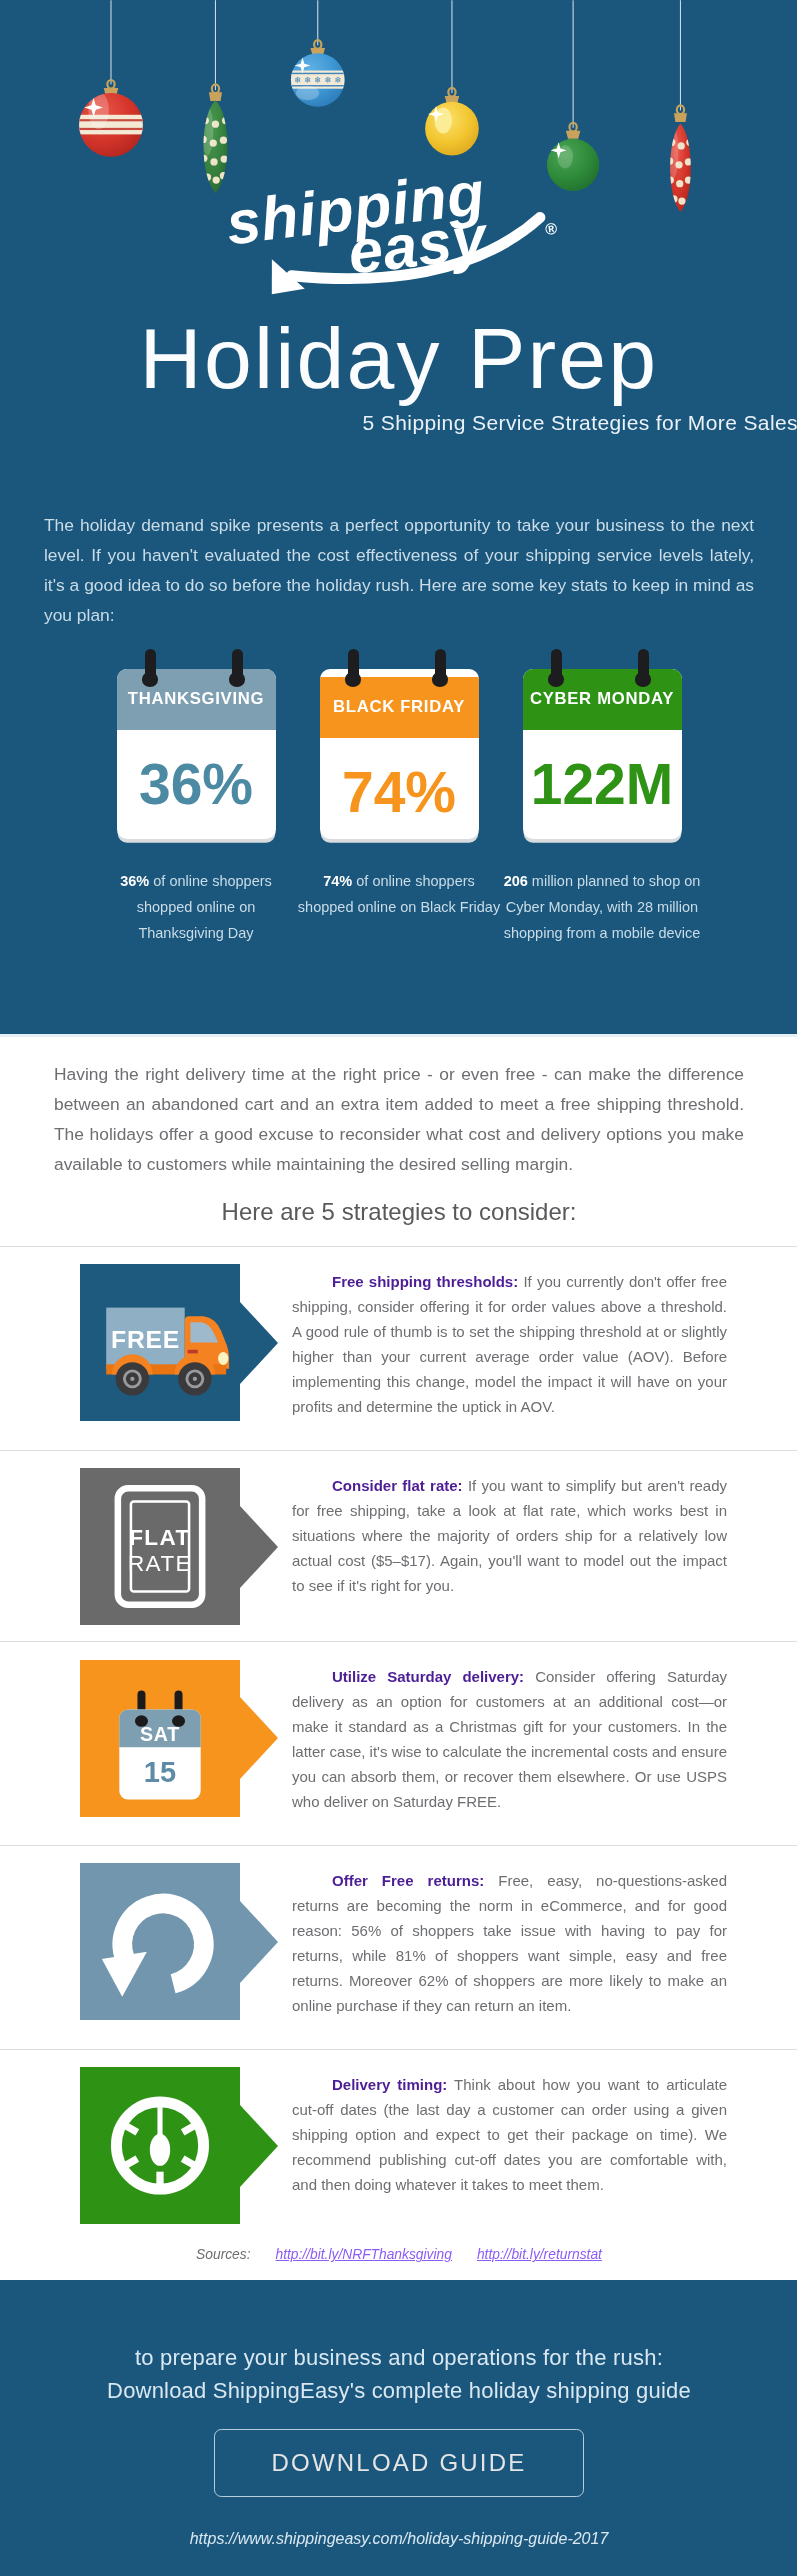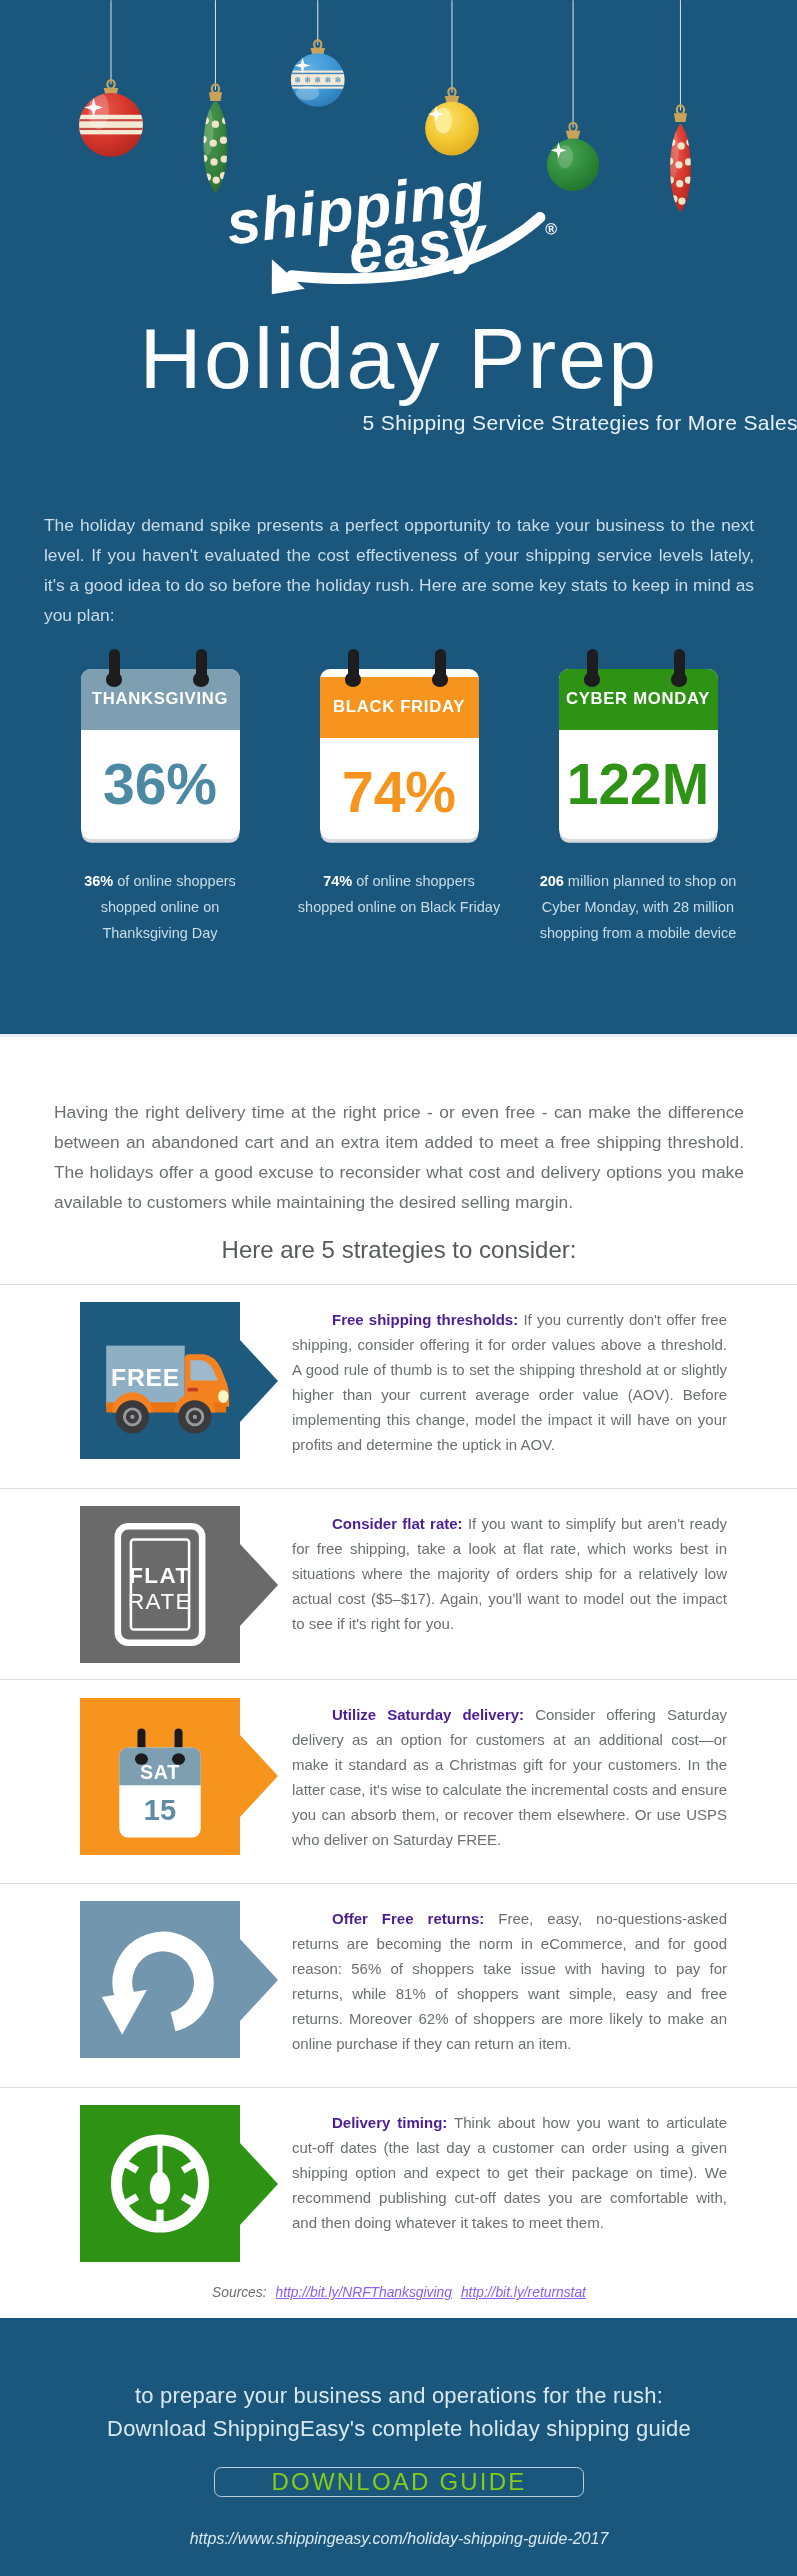--- a/index.html
+++ b/index.html
@@ -14,50 +14,50 @@
   .lw1{position:absolute;top:0;left:4.4px;font-style:italic;font-weight:bold;font-size:61px;color:#fff;letter-spacing:0.7px;}
   .lw2{position:absolute;top:44px;left:122px;font-style:italic;font-weight:bold;font-size:61px;color:#fff;letter-spacing:0.7px;}
   .swoosh{position:absolute;top:0;left:0;}
   .reg{position:absolute;top:71px;left:320px;color:#fff;font-size:16px;font-weight:bold;}
 
   .title{margin:5.8px 0 0;text-align:center;font-size:86px;font-weight:100;letter-spacing:2.2px;color:#FAFCFE;line-height:1.15;}
   .subtitle{margin-top:2.9px;text-align:right;font-size:21px;font-weight:400;color:#EAF2F8;letter-spacing:0.4px;}
 
   .intro{margin:75px 44px 0;text-align:justify;font-size:17.4px;line-height:30px;color:#C9DCE7;font-weight:300;}
 
-  .stats{display:flex;justify-content:center;gap:36px;margin-top:19px;}
+  .stats{display:flex;justify-content:center;margin-top:19px;}
   .stat{position:relative;width:203px;display:flex;flex-direction:column;align-items:center;}
   .pin{position:absolute;top:0;width:11px;height:36px;background:#1d1d1f;border-radius:5.8px;z-index:2;}
   .pin::after{content:'';position:absolute;bottom:-2.2px;left:-2.9px;width:16.7px;height:14.5px;background:#1d1d1f;border-radius:50%;}
   .pin.p1{left:50px;} .pin.p2{left:137px;}
   .card{margin-top:20px;width:159px;height:170px;background:#fff;border-radius:10px;overflow:hidden;box-shadow:0 4.4px 0 -0.7px #D8DCDE;}
   .card-header{height:61px;display:flex;align-items:center;justify-content:center;color:#fff;font-weight:bold;font-size:16.7px;letter-spacing:0.7px;}
   .card-value{height:109px;display:flex;align-items:center;justify-content:center;font-size:57px;font-weight:bold;}
   .caption{margin-top:29px;text-align:center;font-size:14.5px;line-height:26px;color:#C9DCE7;font-weight:300;}
   .caption b{color:#FFFFFF;font-weight:bold;}
 
   
-  .main{background:#fff;padding-top:60px;}
+  .main{background:#fff;padding-top:22px;}
   .main-paragraph{margin:0 54px;text-align:justify;font-size:17.4px;line-height:30px;color:#6D6E71;}
   .strategies-heading{margin:19px 0 20px;text-align:center;font-size:24px;font-weight:400;color:#58595B;}
 
   .strategy-row{display:flex;align-items:flex-start;border-top:0.7px solid #DDDDDD;padding:17.4px 0 16px;}
   .icon-box{position:relative;margin-left:80px;width:160px;height:157px;background:var(--c);flex-shrink:0;}
   .icon-box::after{content:'';position:absolute;left:160px;top:50%;transform:translateY(-50%);width:0;height:0;
     border-top:41px solid transparent;border-bottom:41px solid transparent;border-left:38px solid var(--c);}
   .strategy-text{margin-left:52px;width:435px;font-size:15px;line-height:25px;color:#6D6E71;text-align:justify;margin-top:4.4px;}
   .strategy-text b{color:#4c1d95;margin-left:40px;}
 
-  .sources{display:flex;justify-content:center;align-items:baseline;gap:9px;font-style:italic;font-size:13.8px;color:#6D6E71;margin:7.3px 0 17.4px;}
+  .sources{display:flex;justify-content:center;align-items:baseline;gap:25px;font-style:italic;font-size:13.8px;color:#6D6E71;margin:7.3px 0 17.4px;}
   .sources a{color:#8b5cf6;text-decoration:underline;cursor:pointer;}
 
   
   .footer{background:#1B577D;height:302px;box-sizing:border-box;padding-top:61px;text-align:center;}
   .footer-heading{font-size:22px;line-height:33px;font-weight:300;color:#D9E8F1;letter-spacing:0.2px;}
-  .dl-btn{display:block;margin:22px auto 0;width:370px;padding:0 0;background:transparent;border:1.5px solid #B9CEDC;border-radius:7.3px;color:#84cc16;font-family:"Liberation Sans",sans-serif;font-size:24px;font-weight:300;letter-spacing:2.2px;cursor:pointer;}
+  .dl-btn{display:block;margin:22px auto 0;width:370px;padding:19px 0;background:transparent;border:1.5px solid #B9CEDC;border-radius:7.3px;color:#e5e5e5;font-family:"Liberation Sans",sans-serif;font-size:24px;font-weight:300;letter-spacing:2.2px;cursor:pointer;}
   .footer-url{margin-top:33px;font-style:italic;font-size:16px;color:#D9E8F1;cursor:pointer;}
 </style>
 </head>
 <body>
 
 <div class="hero">
 
   <svg class="ornaments" width="798" height="247" viewBox="0 0 1100 340">
     <defs>
       <radialGradient id="gRed" cx="35%" cy="30%" r="80%">

